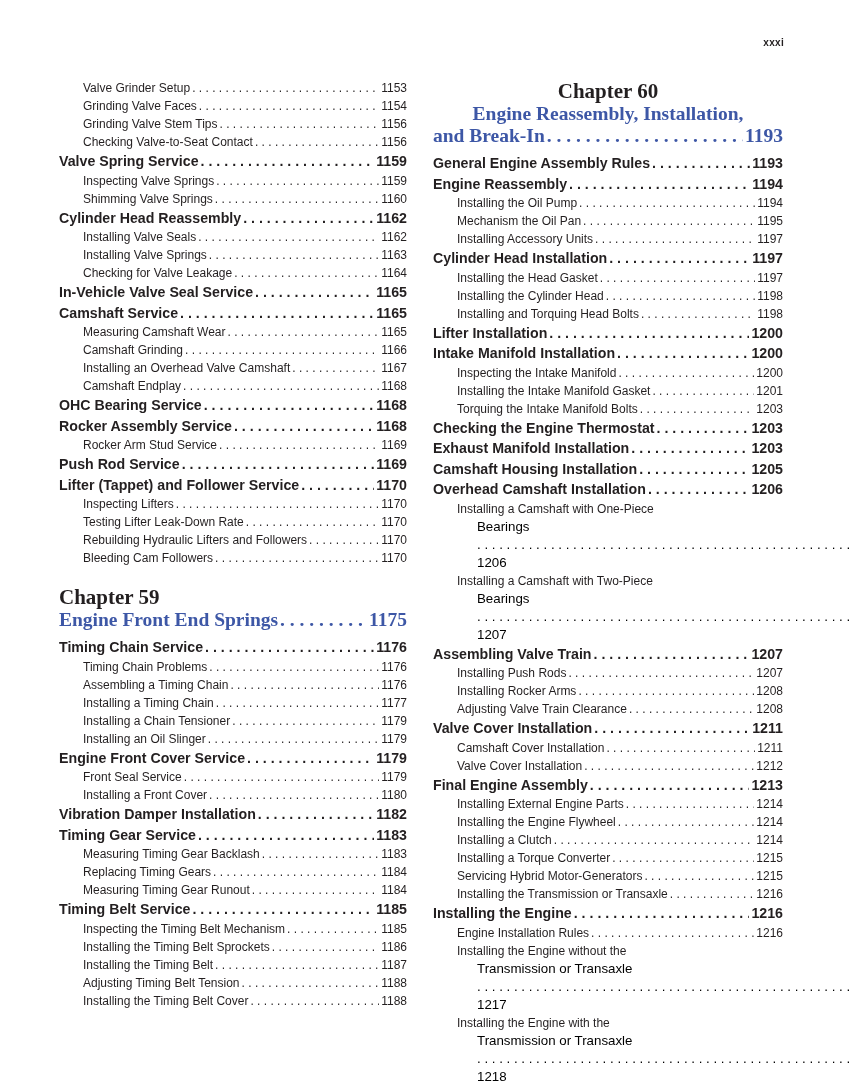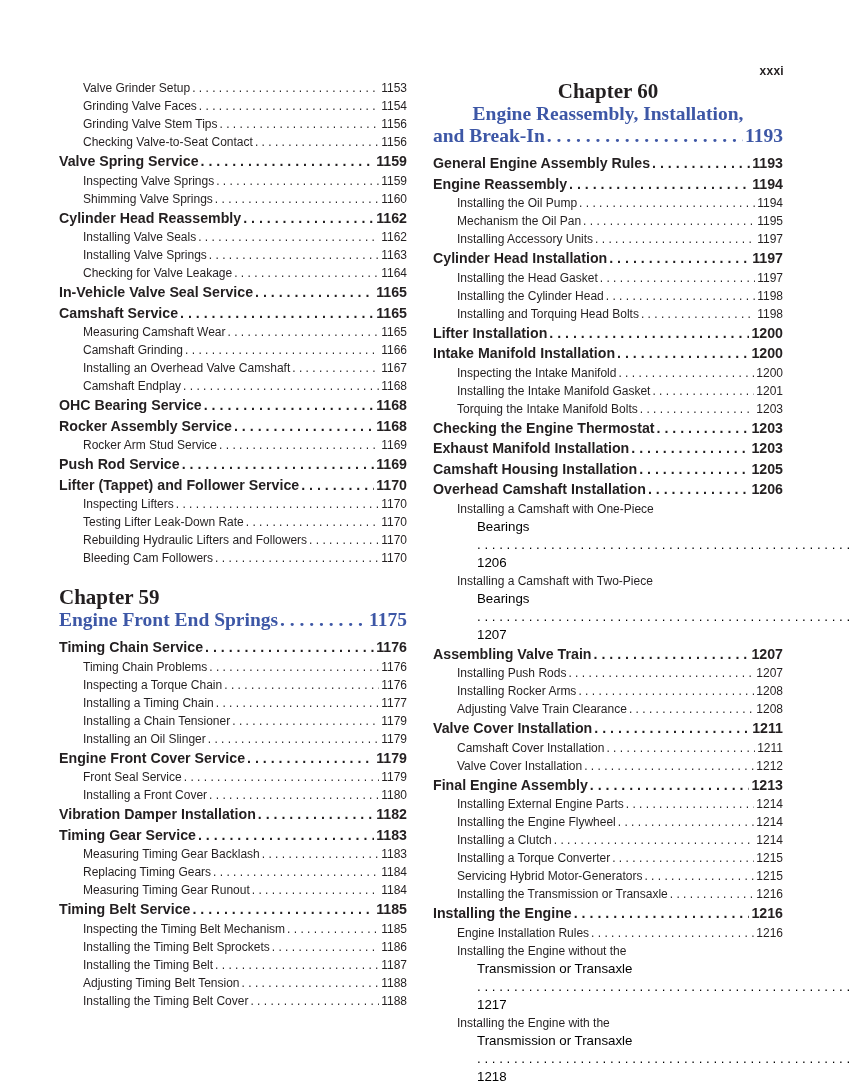--- a/index.html
+++ b/index.html
@@ -1,17 +1,17 @@
 <!DOCTYPE html>
 <html><head>
 <meta charset="utf-8">
 <style>
   html, body { margin: 0; padding: 0; background: #ffffff; }
   body { width: 849px; height: 1087px; position: relative; overflow: hidden; color: #231f20; }
-  .page-num { position: absolute; top: 37px; right: 65px; font-family: "Liberation Sans", sans-serif; font-weight: bold; font-size: 12px; color: #231f20; letter-spacing: 0.3px; margin-top: 27px; }
+  .page-num { position: absolute; top: 37px; right: 65px; font-family: "Liberation Sans", sans-serif; font-weight: bold; font-size: 10px; color: #231f20; letter-spacing: 0.3px; }
   .col { position: absolute; top: 79px; width: 348px; }
   .col-left { left: 59px; }
   .col-right { left: 433px; width: 350px; text-align: center; }
   .entry { display: flex; align-items: baseline; font-family: "Liberation Sans", sans-serif; white-space: nowrap; }
   .entry .t { flex: 0 0 auto; }
   .entry .d { flex: 1 1 auto; overflow: hidden; letter-spacing: 2.2px; margin: 0 2px; }
   .entry .d::before { content: ". . . . . . . . . . . . . . . . . . . . . . . . . . . . . . . . . . . . . . . . . . . . . . . . . . . . . . . . . . . . . . . . . . . . . . . . . . . ."; letter-spacing: 0; word-spacing: 0px; }
   .entry .p { flex: 0 0 auto; }
   .lvl1 { font-size: 14.2px; font-weight: bold; line-height: 20.5px; color: #231f20; }
   .lvl2 { font-size: 12px; line-height: 18px; padding-left: 24px; color: #231f20; }
@@ -177,21 +177,21 @@
         <span class="t">Timing Chain Service</span>
         <span class="d"></span>
         <span class="p">1176</span>
       </div>
       <div class="lvl2 entry">
         <span class="t">Timing Chain Problems</span>
         <span class="d"></span>
         <span class="p">1176</span>
       </div>
       <div class="lvl2 entry">
-        <span class="t">Inspecting a Torque Chain</span>
+        <span class="t">Assembling a Timing Chain</span>
         <span class="d"></span>
         <span class="p">1176</span>
       </div>
       <div class="lvl2 entry">
         <span class="t">Installing a Timing Chain</span>
         <span class="d"></span>
         <span class="p">1177</span>
       </div>
       <div class="lvl2 entry">
         <span class="t">Installing a Chain Tensioner</span>

